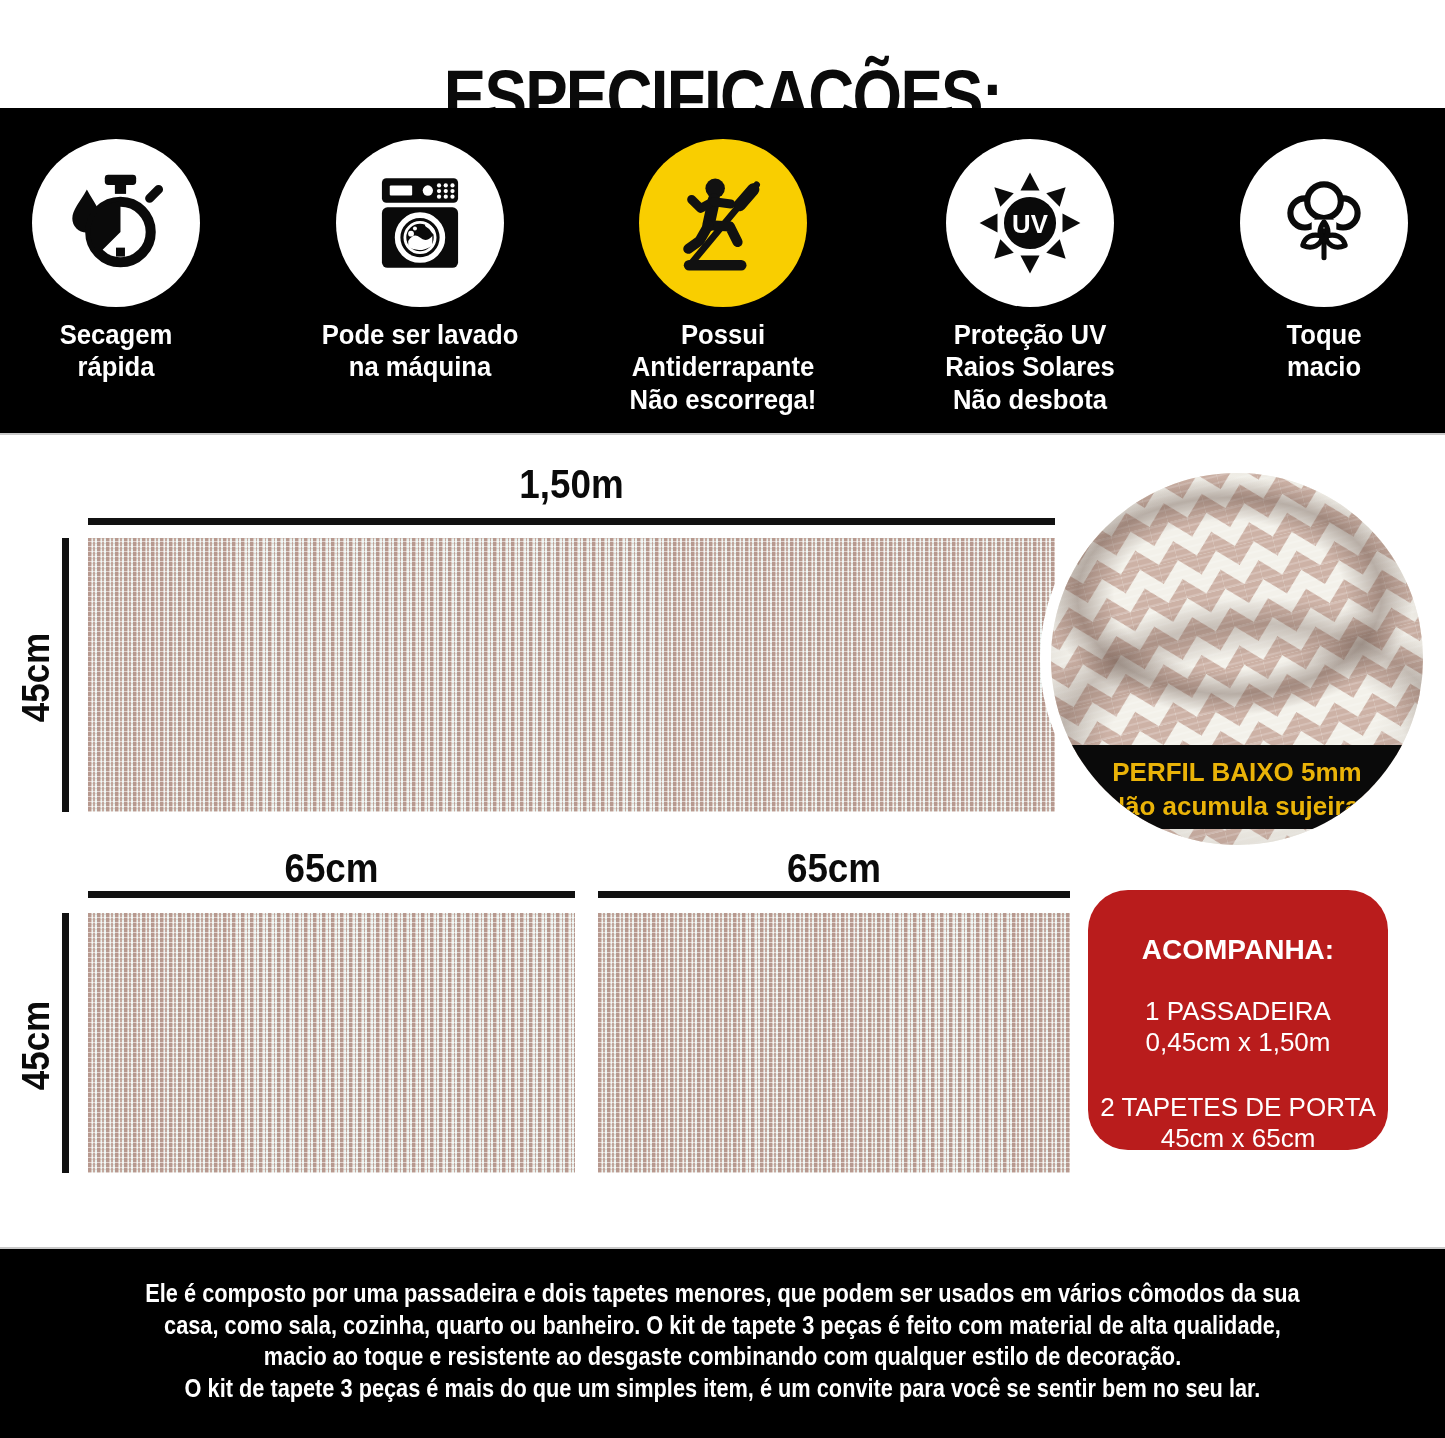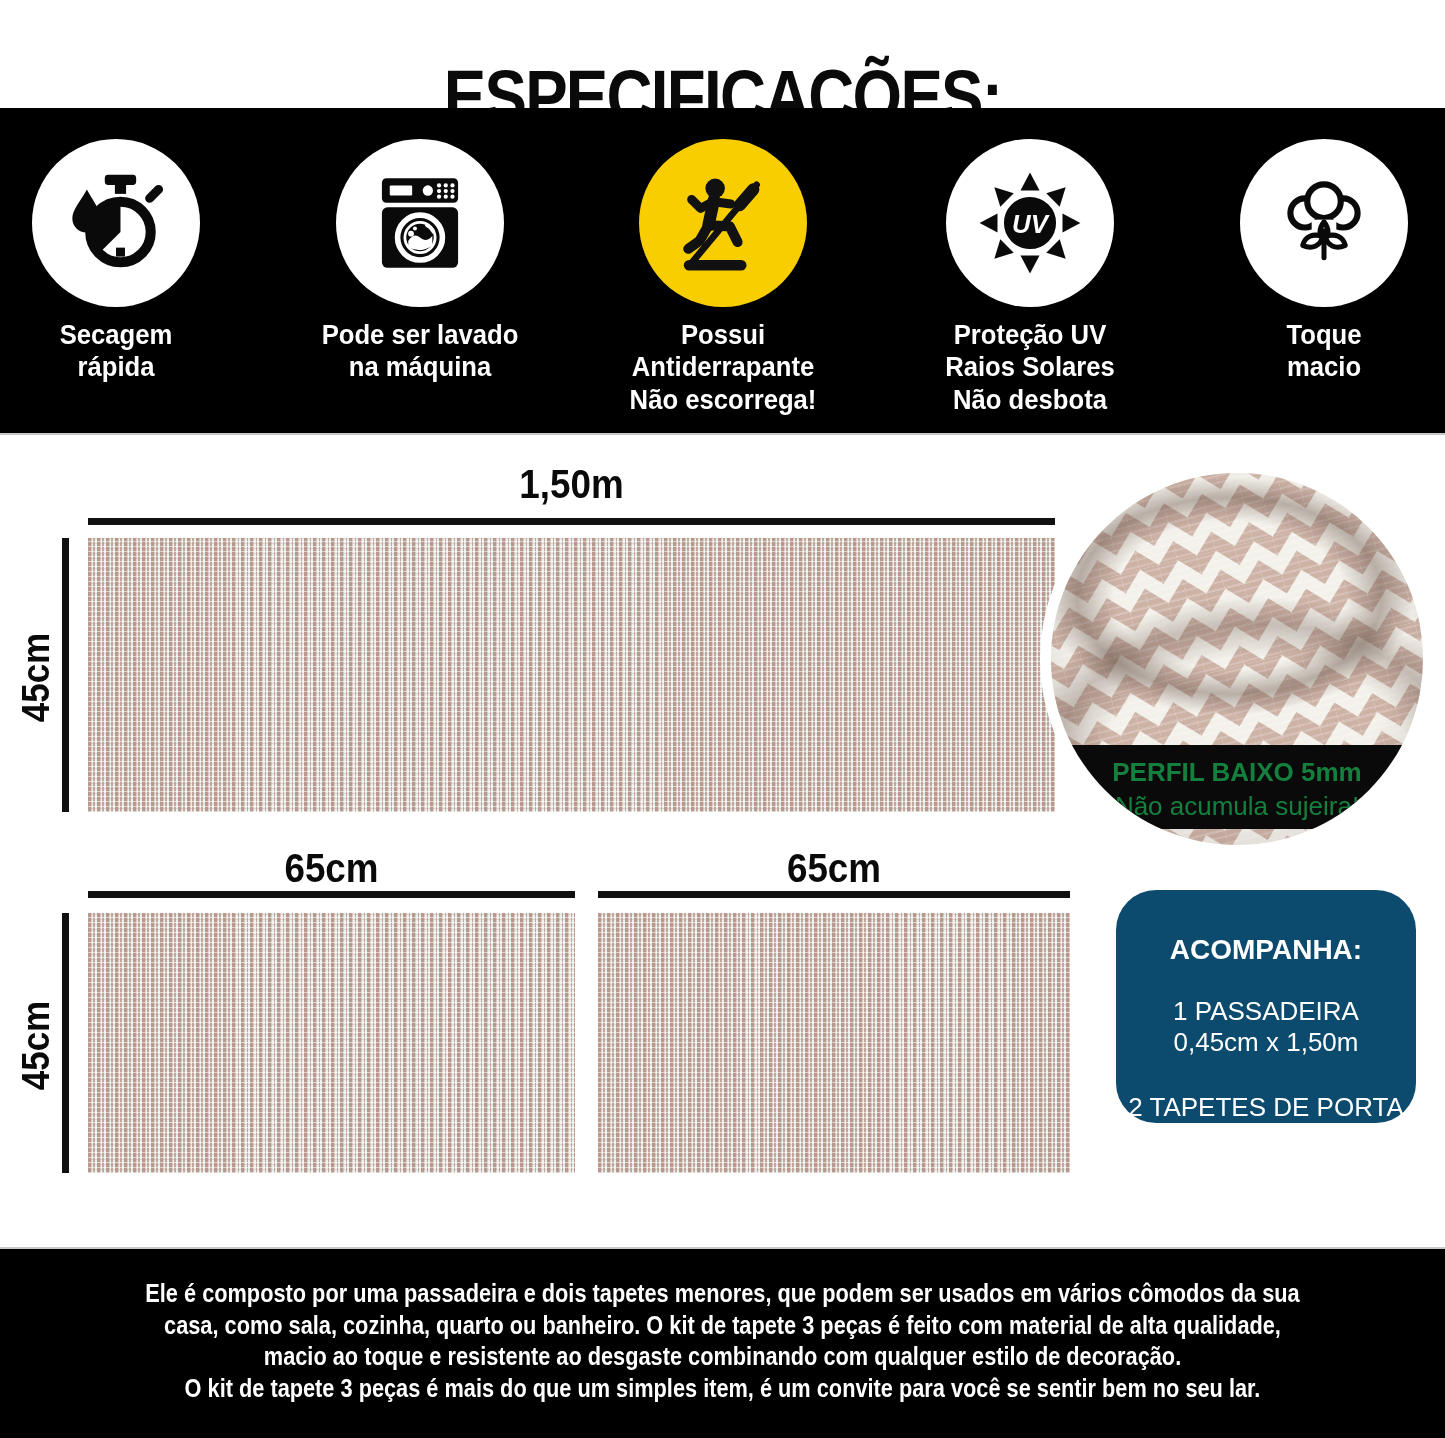--- a/index.html
+++ b/index.html
@@ -8,21 +8,21 @@
 
   
   .title-bar{position:absolute;left:0;top:0;width:1445px;height:108px;background:#fff;text-align:center;margin-top:44px;}
   .title-bar h1{margin:0;padding-top:10px;font-size:74px;font-weight:bold;color:#0a0a0a;
     letter-spacing:-2px;transform:scaleX(.86);transform-origin:50% 50%;white-space:nowrap;}
 
   
   .features{position:absolute;left:0;top:108px;width:1445px;height:325px;background:#000;border-bottom:2px solid #c9c9c9;}
   .feat{position:absolute;top:0;width:300px;text-align:center;}
   .feat-circle{width:168px;height:168px;border-radius:50%;background:#fff;margin:31px auto 0 auto;
-    display:flex;align-items:center;justify-content:center;font-style:italic;}
+    display:flex;align-items:center;justify-content:center;}
   .feat-circle.yellow{background:#F9CE00;}
   .feat-label{margin-top:12px;color:#fff;font-weight:bold;font-size:27px;line-height:1.2;
     white-space:pre-line;transform:scaleX(.95);transform-origin:50% 0;}
 
   
   .dim-label{position:absolute;font-weight:bold;font-size:40px;color:#0a0a0a;text-align:center;
     transform:scaleX(.92);transform-origin:50% 50%;}
   .dim-line-h{position:absolute;height:7px;background:#111;}
   .dim-line-v{position:absolute;width:7px;background:#111;}
   .dim-label-v{position:absolute;font-weight:bold;font-size:38px;color:#0a0a0a;text-align:center;
@@ -43,27 +43,27 @@
       repeating-linear-gradient(0deg, rgba(255,255,255,0.20) 0 2px, rgba(255,255,255,0) 2px 6px),
       linear-gradient(135deg, #CDB2A6 25%, transparent 25%),
       linear-gradient(225deg, #CDB2A6 25%, transparent 25%),
       linear-gradient(315deg, #CDB2A6 25%, transparent 25%),
       linear-gradient(45deg, #CDB2A6 25%, transparent 25%);
     background-position:0 0, -17px 0, -17px 0, 0 0, 0 0;
     background-size:6px 6px, 34px 34px, 34px 34px, 34px 34px, 34px 34px;}
   .fold1{position:absolute;inset:0;background:radial-gradient(ellipse 62% 40% at 48% 33%, rgba(0,0,0,0) 50%, rgba(94,72,62,.40) 66%, rgba(0,0,0,0) 80%);}
   .fold2{position:absolute;inset:0;background:radial-gradient(ellipse 75% 52% at 55% 78%, rgba(0,0,0,0) 55%, rgba(94,72,62,.30) 72%, rgba(0,0,0,0) 86%);}
   .vignette{position:absolute;inset:0;background:radial-gradient(circle at 50% 46%, rgba(0,0,0,0) 58%, rgba(70,52,45,.22) 96%);}
-  .closeup-band{position:absolute;left:0;top:272px;width:100%;height:84px;background:#0a0a0a;color:#15803d;
+  .closeup-band{position:absolute;left:0;top:272px;width:100%;height:84px;background:#0a0a0a;color:#eab308;
     text-align:center;z-index:6;}
   .closeup-band .b1{font-weight:bold;font-size:26px;padding-top:12px;}
-  .closeup-band .b2{font-weight:normal;font-size:26px;margin-top:3px;}
-
-  
-  .includes-box{position:absolute;left:1116px;top:890px;width:300px;height:233px;background:#0c4a6e;
+  .closeup-band .b2{font-weight:bold;font-size:26px;margin-top:3px;}
+
+  
+  .includes-box{position:absolute;left:1088px;top:890px;width:300px;height:260px;background:#b91c1c;
     border-radius:40px;color:#fff;text-align:center;box-sizing:border-box;padding-top:44px;}
   .includes-heading{font-weight:bold;font-size:28px;margin-bottom:30px;}
   .includes-item{font-weight:normal;font-size:26px;line-height:31px;white-space:pre-line;margin-bottom:34px;}
 
   
   .footer{position:absolute;left:0;top:1247px;width:1445px;height:191px;background:#000;border-top:2px solid #c9c9c9;
     box-sizing:content-box;}
   .footer-text{padding-top:29px;transform:scaleX(.87);transform-origin:50% 0;}
   .footer-text div{color:#fff;font-weight:bold;font-size:25px;line-height:31.5px;text-align:center;white-space:nowrap;}
 </style>

